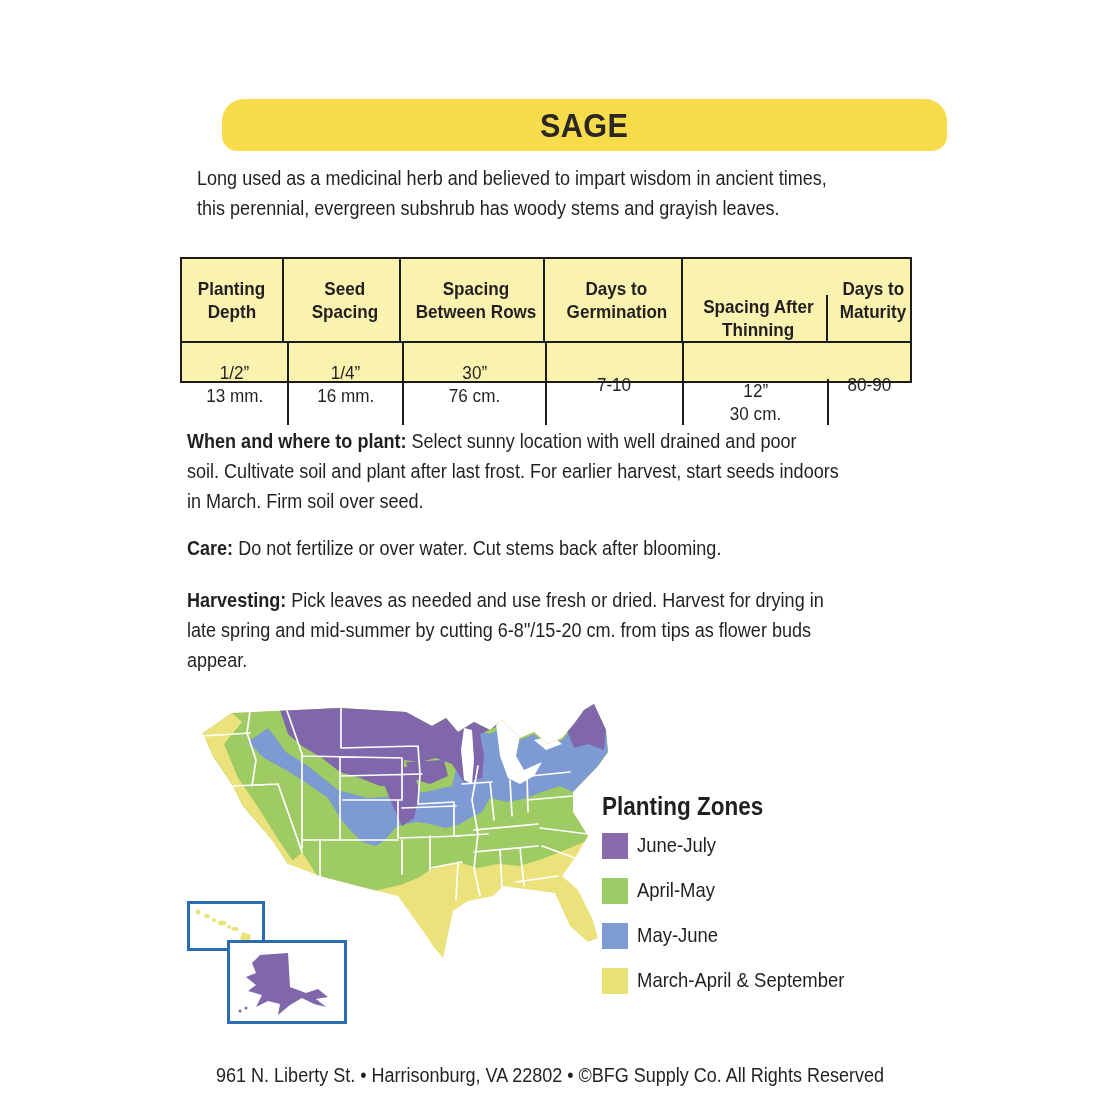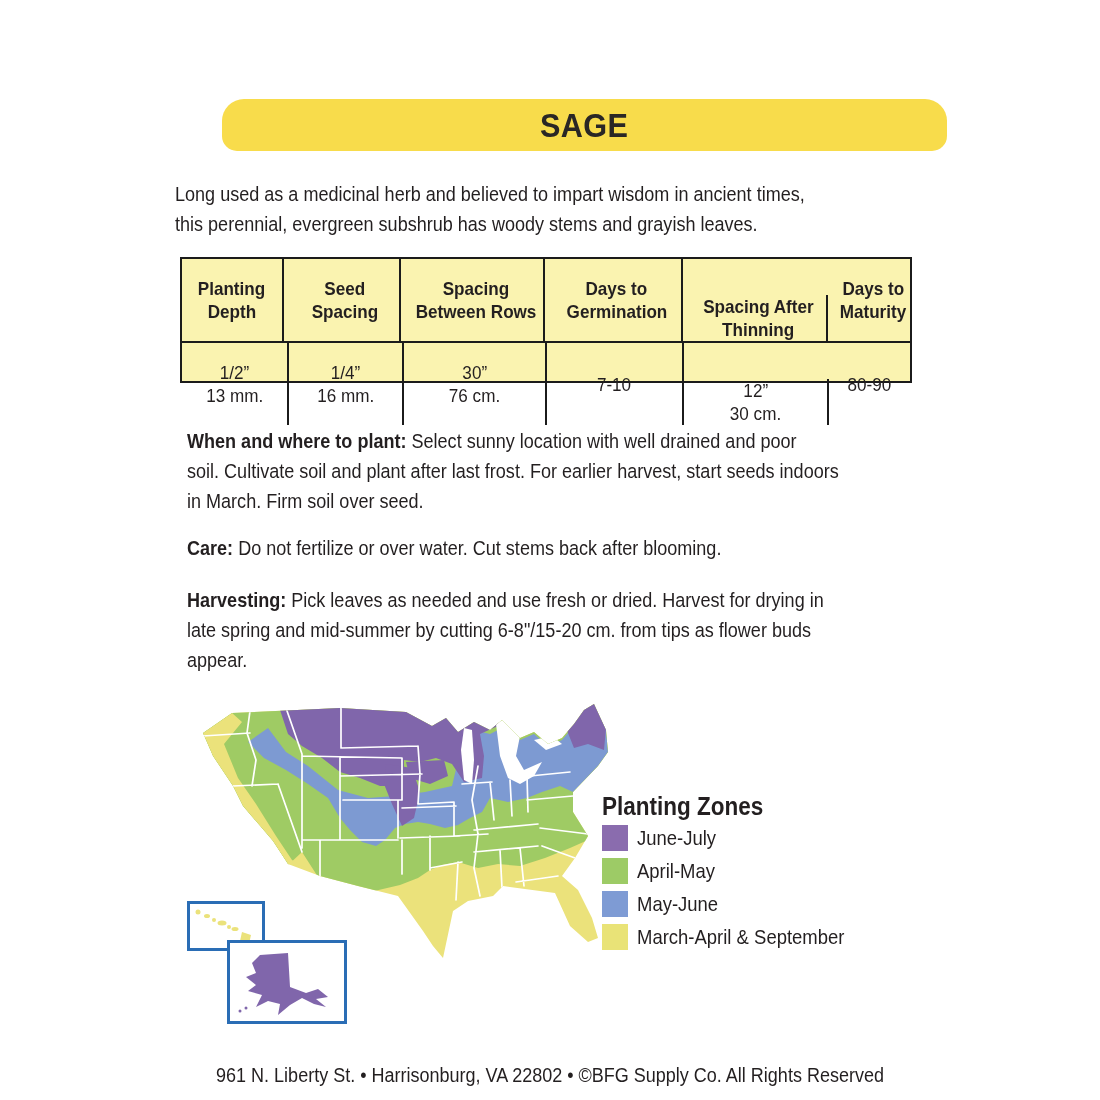--- a/index.html
+++ b/index.html
@@ -47,21 +47,21 @@
     transform:scaleX(.9);transform-origin:50% 50%;
   }
   .prow.hdr .pcell span{font-weight:bold;}
 
   
   .legend{left:602px;top:791px;}
   .legend .ltitle{
     font-weight:bold;font-size:25px;white-space:nowrap;
     transform:scaleX(.9);transform-origin:0 50%;height:30px;line-height:30px;
   }
-  .lrow{display:flex;align-items:center;height:33px;margin-top:0px;}
+  .lrow{display:flex;height:33px;margin-top:12px;}
   .lswatch{width:26px;height:26px;margin-right:9px;flex:0 0 26px;}
   .llabel{
     font-size:21px;white-space:nowrap;
     transform:scaleX(.88);transform-origin:0 50%;
   }
 
   
   .inset{background:#ffffff;border:3px solid #2A6DB5;box-sizing:border-box;}
   .hawaii{left:187px;top:901px;width:78px;height:50px;}
   .alaska{left:227px;top:940px;width:120px;height:84px;}
@@ -73,21 +73,21 @@
     transform:scaleX(.9);transform-origin:50% 50%;
   }
 </style>
 </head>
 <body>
 
 <div class="abs banner" style="background-color: rgb(248, 220, 75);">
   <div class="title">SAGE</div>
 </div>
 
-<div class="abs" style="left:175px;top:163px;margin-top:16px;">
+<div class="abs" style="left:197px;top:163px;">
   <div class="txtline">Long used as a medicinal herb and believed to impart wisdom in ancient times,</div>
   <div class="txtline">this perennial, evergreen subshrub has woody stems and grayish leaves.</div>
 </div>
 
 <div class="abs ptable" style="background-color: rgb(250, 243, 176);">
   <div class="prow hdr">
     <div class="pcell c0">
         <span>Planting</span>
         <span>Depth</span>
       </div>

